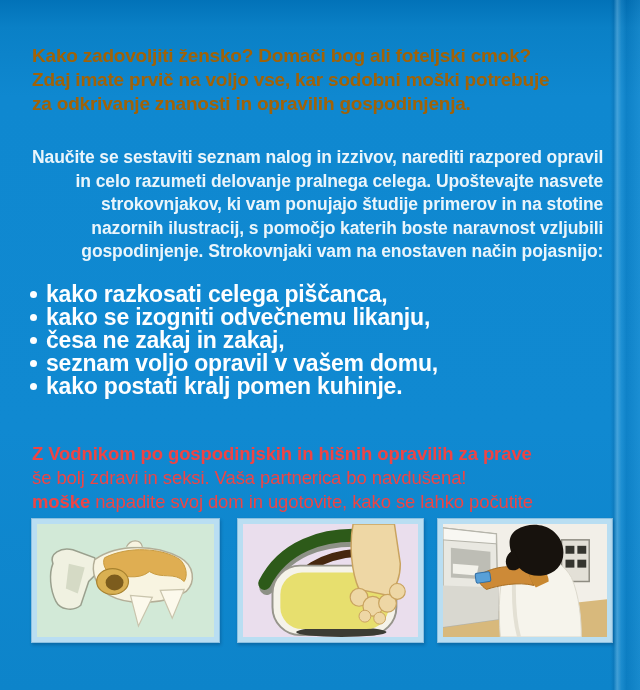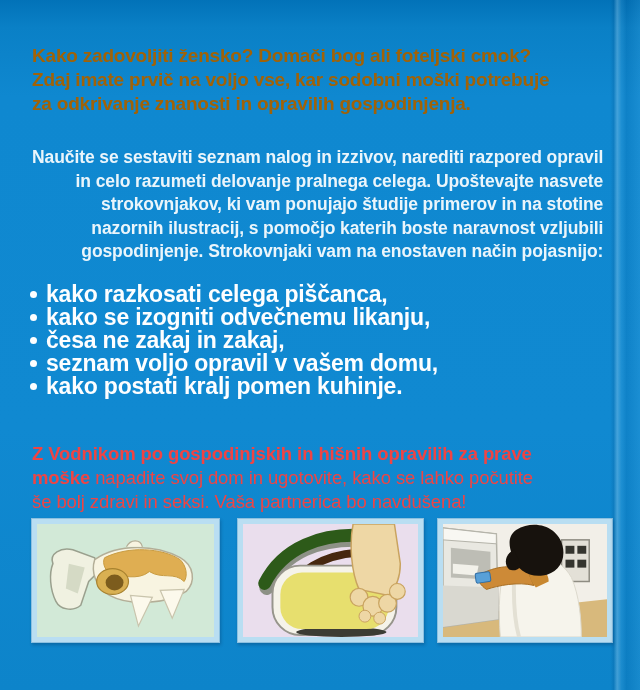--- a/index.html
+++ b/index.html
@@ -86,22 +86,22 @@
       <span class="textline">seznam voljo opravil v vašem domu,</span>
     </div>
   <div class="bullet-item">
       <span class="bullet-dot"></span>
       <span class="textline">kako postati kralj pomen kuhinje.</span>
     </div>
 </div>
 
 <div class="closing" style="color:#ef4444;">
   <div class="textline"><b>Z Vodnikom po gospodinjskih in hišnih opravilih za prave</b><span></span></div>
+  <div class="textline"><b></b><span>še bolj zdravi in seksi. Vaša partnerica bo navdušena!</span></div>
   <div class="textline"><b>moške</b><span> napadite svoj dom in ugotovite, kako se lahko počutite</span></div>
-  <div class="textline"><b></b><span>še bolj zdravi in seksi. Vaša partnerica bo navdušena!</span></div>
 </div>
 
 <div class="panel" id="panel-1">
   <svg viewBox="0 0 178 114" preserveAspectRatio="none">
     <rect width="178" height="114" fill="#d2e9d7"></rect>
     <path d="M16 40 C12 30 24 23 36 26 L58 34 L62 48 L52 58 L44 82 C36 89 23 86 19 78 C13 66 12 50 16 40 Z" fill="#f0f1e1" stroke="#9aa08e" stroke-width="1.5"></path>
     <path d="M32 40 L48 44 L41 70 L29 65 Z" fill="#d5dac5"></path>
     <path d="M58 36 C82 19 120 21 144 34 C158 42 160 58 150 68 C131 81 93 83 73 72 C59 64 54 48 58 36 Z" fill="#f8f4e1" stroke="#b3ae97" stroke-width="1.5"></path>
     <path d="M90 23 C94 15 104 15 106 23" fill="#f8f4e1" stroke="#b3ae97" stroke-width="1.2"></path>
     <path d="M68 34 C92 22 126 24 144 36 C150 42 152 52 148 58 C138 48 126 56 113 48 C101 58 85 50 77 54 C69 48 65 40 68 34 Z" fill="#dfae52" stroke="#c89a40" stroke-width="1"></path>

